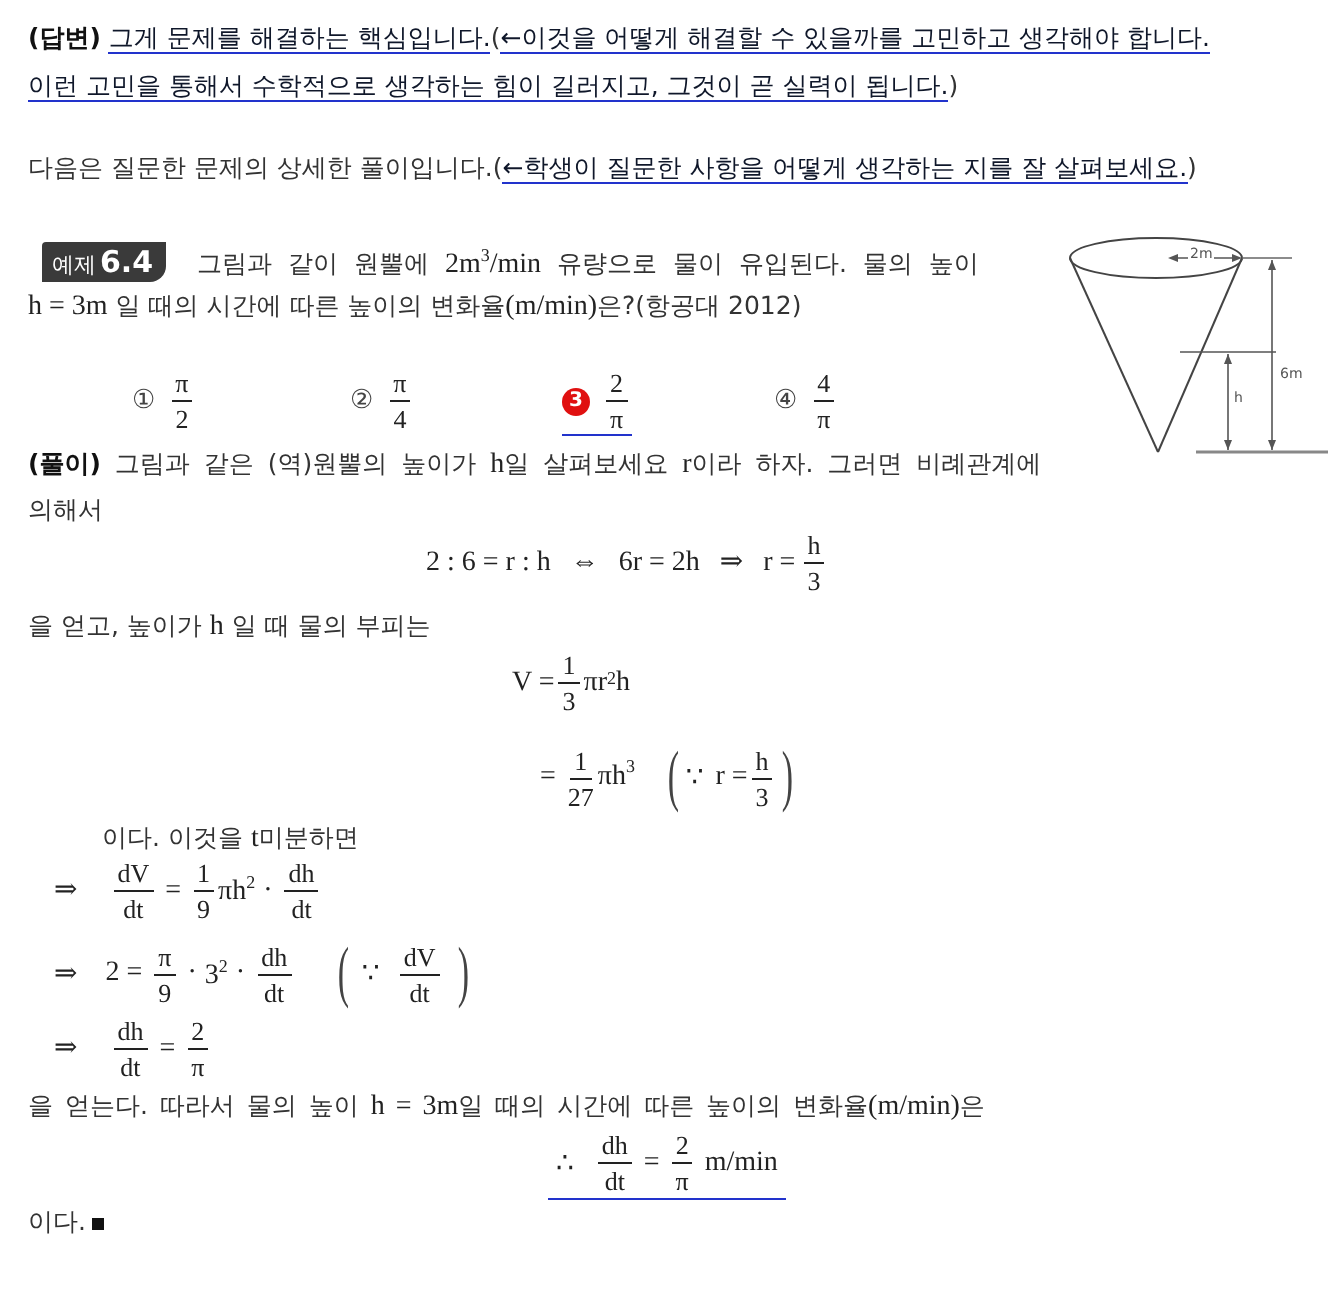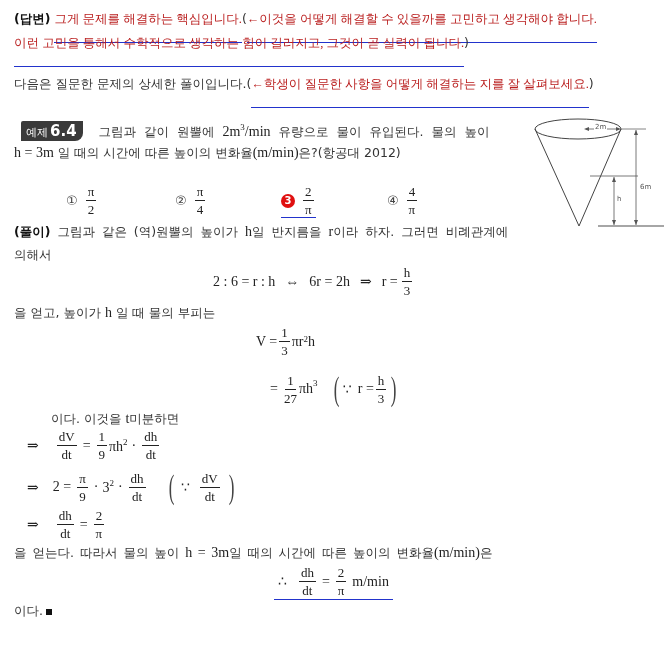--- a/index.html
+++ b/index.html
@@ -4,21 +4,21 @@
 <style>
   html, body { margin: 0; padding: 0; background: #ffffff; }
   body {
     width: 666px; height: 655px; position: relative; overflow: hidden;
     font-family: "DejaVu Serif", "Liberation Serif", serif;
     color: #222; font-size: 13px;
   }
   .abs { position: absolute; white-space: nowrap; }
   .kr { font-family: "DejaVu Sans", "Liberation Sans", sans-serif; font-size: 12.5px; color: #333; }
   .bold { font-weight: bold; color: #111; }
-  .ul { color: #b91c1c; text-decoration: none; border-bottom: 1.5px solid #2233cc; padding-bottom: 16px; font-family: Liberation Serif, serif; }
+  .ul { color: #0f172a; text-decoration: none; border-bottom: 1.5px solid #2233cc; padding-bottom: 0px; }
   .math { font-family: "Liberation Serif", "DejaVu Serif", serif; font-size: 14px; color: #222; }
   .it { }
   .frac { display: inline-flex; flex-direction: column; align-items: center; vertical-align: middle; margin: 0 2px; line-height: 1; }
   .frac .num { padding: 0 2px 2px 2px; border-bottom: 1px solid #222; font-size: 13px; }
   .frac .den { padding-top: 2px; font-size: 13px; }
   .badge {
     display: inline-block; background: #3a3a3a; color: #fff; font-family: "DejaVu Sans", sans-serif;
     font-size: 11px; padding: 1px 6px 1px 5px; border-radius: 2px 0 8px 0; letter-spacing: 0;
   }
   .badge b { font-size: 15px; font-weight: bold; margin-left: 2px; }
@@ -36,21 +36,21 @@
 
 <div class="abs kr" style="left:14px; top:11px;">
   <span class="bold">(답변)</span>
   <span class="ul">그게 문제를 해결하는 핵심입니다.</span><span>(</span><span class="ul"><span>←</span><span>이것을 어떻게 해결할 수 있을까를 고민하고 생각해야 합니다.</span></span>
 </div>
 <div class="abs kr" style="left:14px; top:35px;">
   <span class="ul">이런 고민을 통해서 수학적으로 생각하는 힘이 길러지고, 그것이 곧 실력이 됩니다.</span><span>)</span>
 </div>
 
 <div class="abs kr" style="left:14px; top:76px;">
-  <span>다음은 질문한 문제의 상세한 풀이입니다.</span><span>(</span><span class="ul"><span>←</span><span>학생이 질문한 사항을 어떻게 해결하는 지를 잘 살펴보세요.</span></span><span>)</span>
+  <span>다음은 질문한 문제의 상세한 풀이입니다.</span><span>(</span><span class="ul"><span>←</span><span>학생이 질문한 사항을 어떻게 생각하는 지를 잘 살펴보세요.</span></span><span>)</span>
 </div>
 
 <div class="abs kr" style="left:21px; top:121px; word-spacing:4px;">
   <span class="badge"><span>예제</span><b>6.4</b></span>
   &nbsp;<span>그림과 같이 원뿔에</span>
   <span class="math"><span>2m</span><sup>3</sup><span>/min</span></span>
   <span>유량으로 물이 유입된다. 물의 높이</span>
 </div>
 <div class="abs kr" style="left:14px; top:145px;">
   <span class="math it">h = 3m</span>
@@ -111,21 +111,21 @@
     <polygon points="108,110 106,105 110,105" fill="#555"></polygon>
   </svg>
   <span class="abs" style="left:66px; top:8px; font-family:'DejaVu Sans',sans-serif; font-size:7px; color:#555; background:#fff; padding:0 1px;">2m</span>
   <span class="abs" style="left:112px; top:56px; font-family:'DejaVu Sans',sans-serif; font-size:7px; color:#555;margin-top:12px;">6m</span>
   <span class="abs" style="left:89px; top:80px; font-family:'DejaVu Sans',sans-serif; font-size:7px; color:#555;">h</span>
 </div>
 
 <div class="abs kr" style="left:14px; top:224px; word-spacing:3px;">
   <span class="bold">(풀이)</span>
   <span>그림과 같은 (역)원뿔의 높이가</span>
-  <span class="math it">h</span><span>일 반지름을</span>
+  <span class="math it">h</span><span>일 살펴보세요</span>
   <span class="math it">r</span><span>이라 하자. 그러면 비례관계에</span>
 </div>
 <div class="abs kr" style="left:14px; top:247px;text-align:right;">
   <span>의해서</span>
 </div>
 
 <div class="abs math" style="left:213px; top:266px; display:flex; align-items:center; gap:10px;">
   <span class="it">2 : 6 = r : h</span>
   <span>⇔</span>
   <span class="it">6r = 2h</span>

